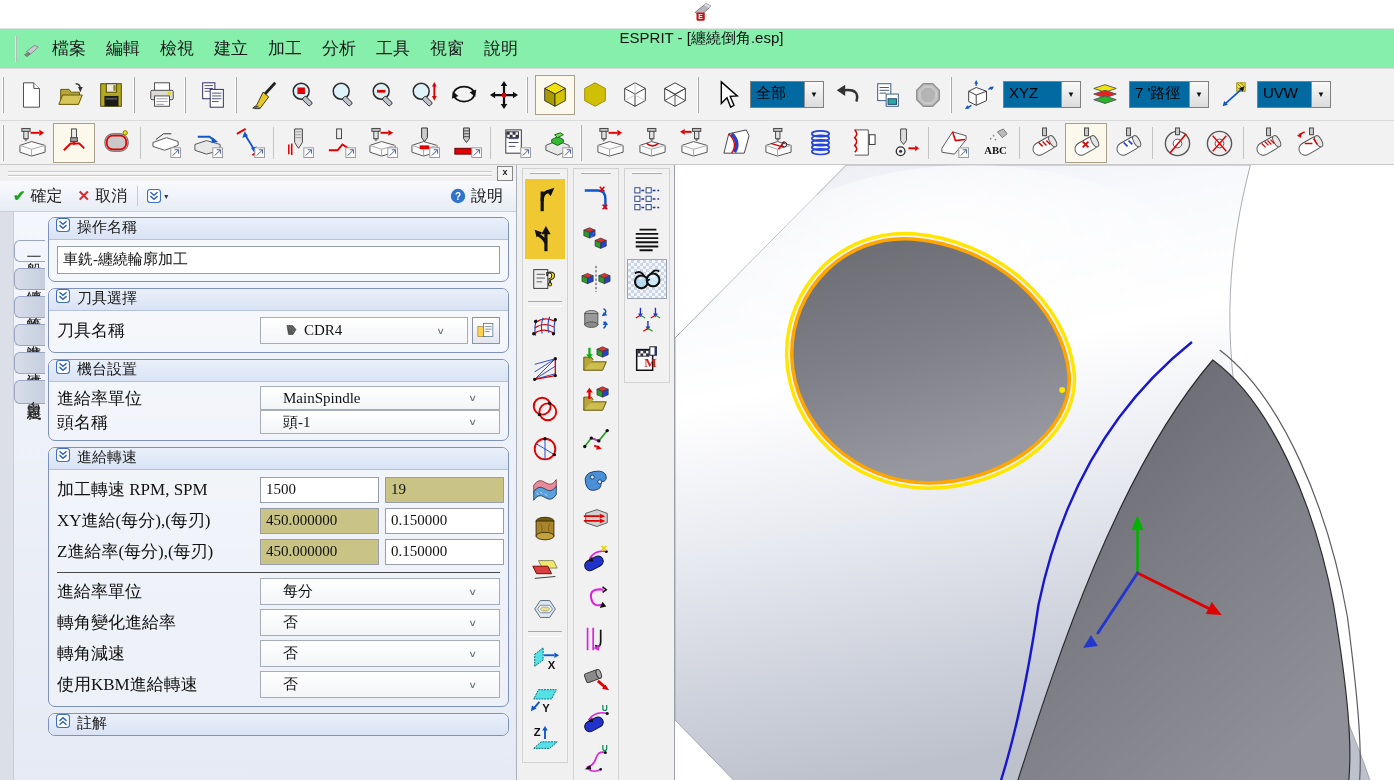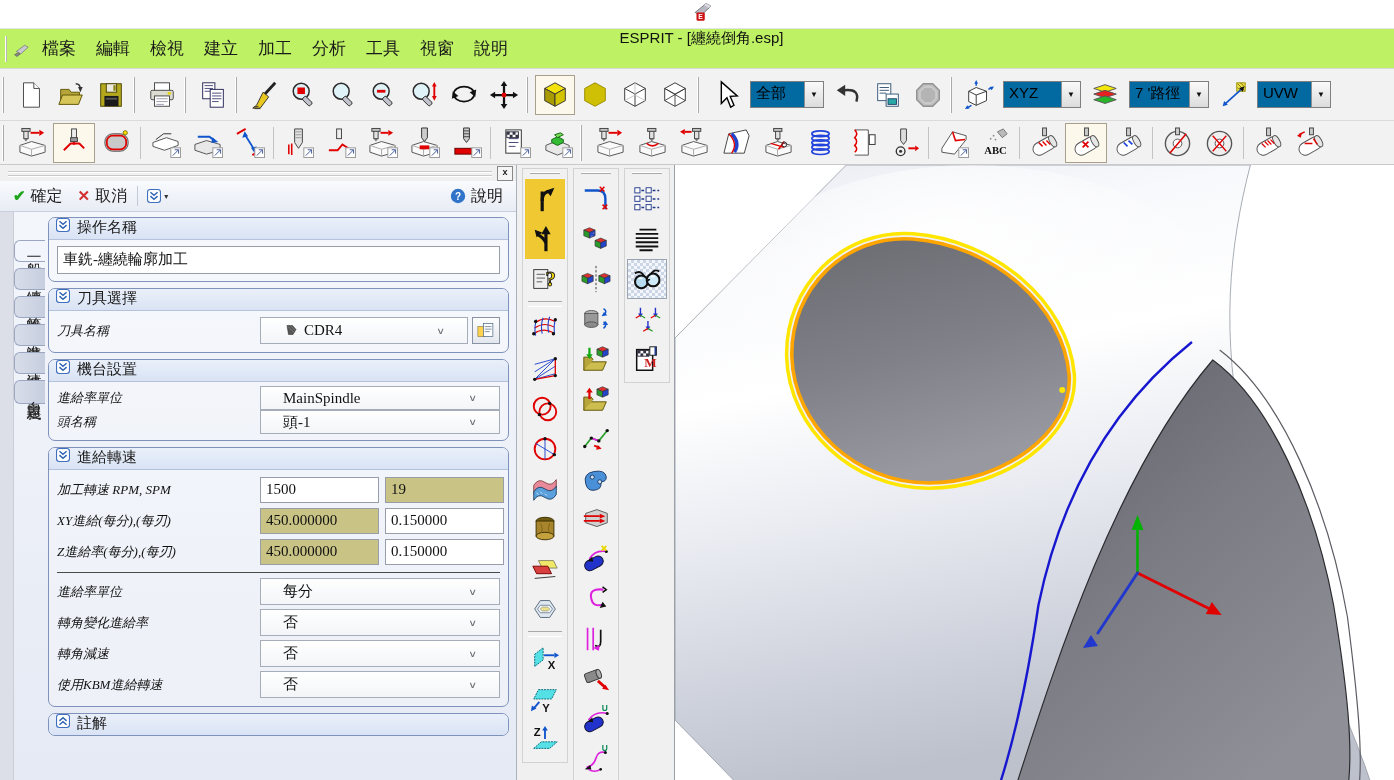--- a/index.html
+++ b/index.html
@@ -1,22 +1,22 @@
 <!DOCTYPE html>
 <html><head>
 <meta charset="utf-8">
 <style>
   html,body{margin:0;padding:0;}
   body{width:1394px;height:780px;overflow:hidden;background:#f0f0f0;
        font-family:"Liberation Sans",sans-serif;-webkit-font-smoothing:antialiased;}
   svg{display:block}
   .titlebar{height:28px;background:#ffffff;display:flex;align-items:center;gap:7px;
             padding-left:9px;font-size:15px;color:#111;border-bottom:1px solid #e4e4e4;flex-direction:column;}
-  .menubar{height:39px;background:#bef264;display:flex;align-items:center;font-size:17px;
-           color:#1a1a1a;border-bottom:1px solid #d8d8d8;padding-left:2px;}
+  .menubar{height:39px;background:#86efac;display:flex;align-items:center;font-size:17px;
+           color:#1a1a1a;border-bottom:1px solid #d8d8d8;padding-left:12px;}
   .menu-item{padding:5px 10px;cursor:default;}
   .mgrip-v{width:4px;height:26px;margin:0 3px;
      background:repeating-linear-gradient(90deg,#ffffff 0 1px,#b9b9b9 1px 2px,rgba(0,0,0,0) 2px 4px);}
   .toolbar{display:flex;align-items:center;background:#f2f2f2;}
   .tb1{height:51px;border-bottom:1px solid #dadada;}
   .tb2{height:43px;border-bottom:1px solid #c9c9c9;}
   .grip{width:5px;height:36px;margin:0 4px 0 2px;
      background:repeating-linear-gradient(90deg,#ffffff 0 1px,#aaaaaa 1px 2px,rgba(0,0,0,0) 2px 5px);}
   .tbtn{width:38px;height:38px;display:flex;align-items:center;justify-content:center;
         border:1px solid rgba(0,0,0,0);flex:none;}
@@ -55,21 +55,21 @@
      font-family:"Liberation Serif",serif;}
   .vtab.sel{background:#f2f5fb;}
   .form{flex:1;padding:5px 7px 0 3px;font-family:"Liberation Serif",serif;overflow:hidden;}
   .section{border:1px solid #7e92bc;border-radius:7px;margin-bottom:6px;background:rgba(255,255,255,0.25);}
   .sec-h{height:21px;display:flex;align-items:flex-start;gap:7px;padding:0 7px;font-size:15px;color:#1a1a1a;
      background:linear-gradient(#eaf0fa,#d9e3f4);border-bottom:1px solid #b4c2db;border-radius:6px 6px 0 0;}
   .section.collapsed .sec-h{border-bottom:none;border-radius:6px;}
   .sec-b{padding:4px 8px 6px 8px;}
   .f-row{display:flex;align-items:center;min-height:31px;}
   .f-row.tight{min-height:23px;}
-  .f-label{width:203px;font-size:13px;color:#111;flex:none;font-style:italic;}
+  .f-label{width:203px;font-size:17px;color:#111;flex:none;}
   .f-input{height:24px;border:1px solid #979ea9;background:#fff;font-size:15px;padding:0 5px;
      display:flex;align-items:center;color:#111;}
   .f-input.full{flex:1;height:26px;}
   .dual .f-input{width:107px;flex:none;margin-right:6px;}
   .khaki{background:#c9c385;}
   .pcombo{flex:1;height:25px;border:1px solid #a5adb8;background:linear-gradient(#ffffff,#f3f5f8);
      display:flex;align-items:center;padding:0 22px;font-size:15px;color:#111;gap:5px;}
   .f-row.tight .pcombo{height:22px;gap:28px;}
   .pcombo .ctext{flex:1;white-space:nowrap;overflow:hidden;}
   .pcombo .chev{color:#6a6f76;font-size:12px;transform:scaleY(0.75);font-family:"Liberation Sans",sans-serif;}

